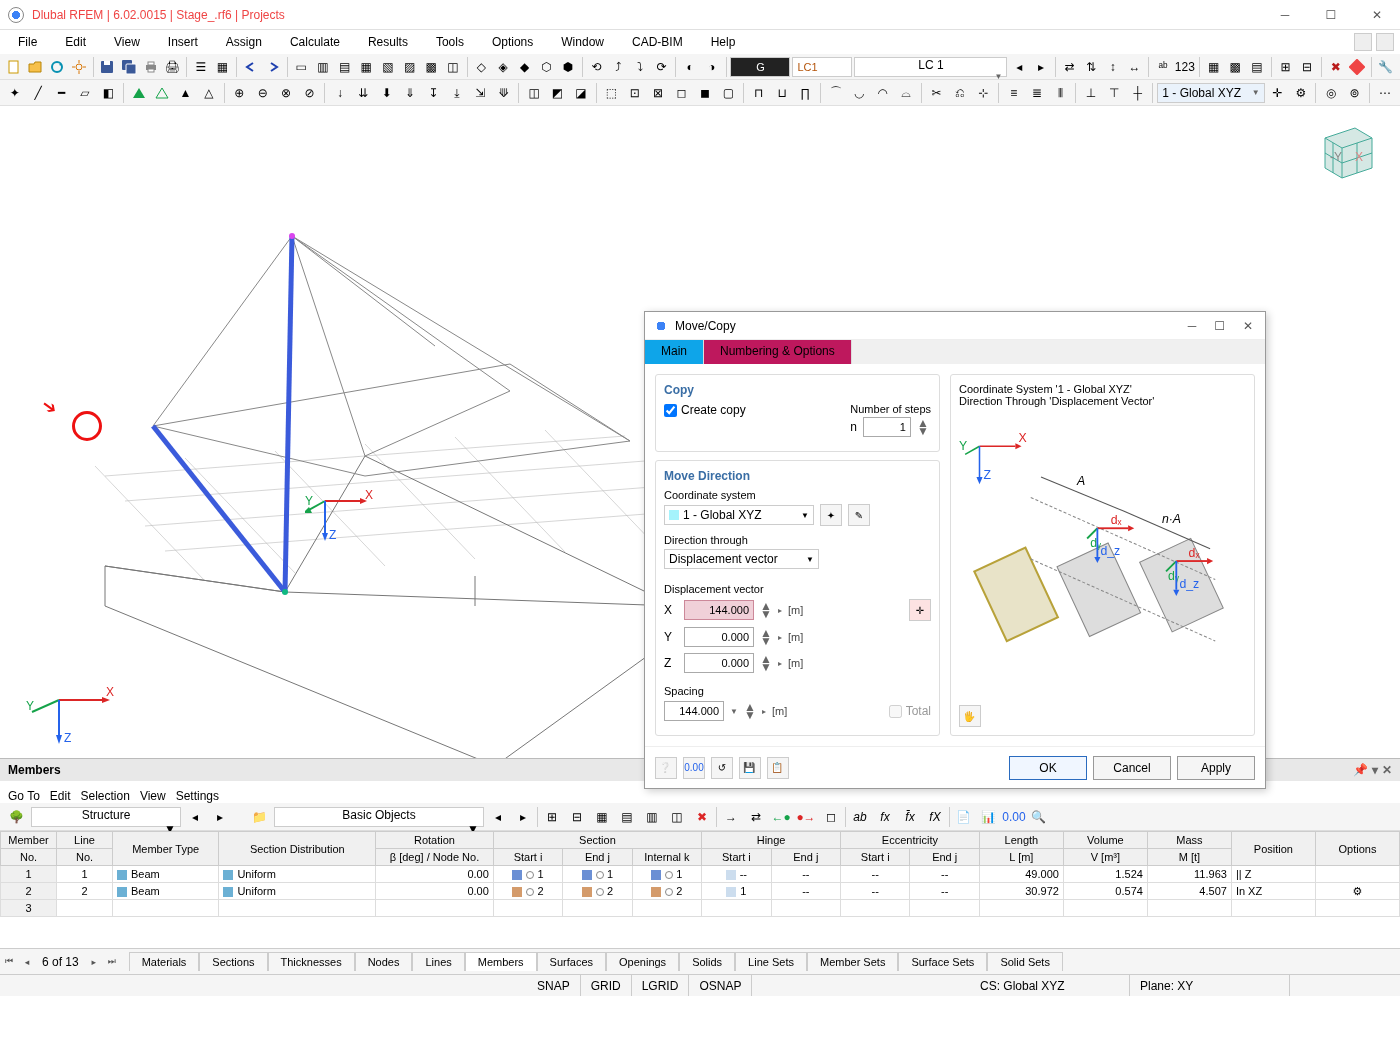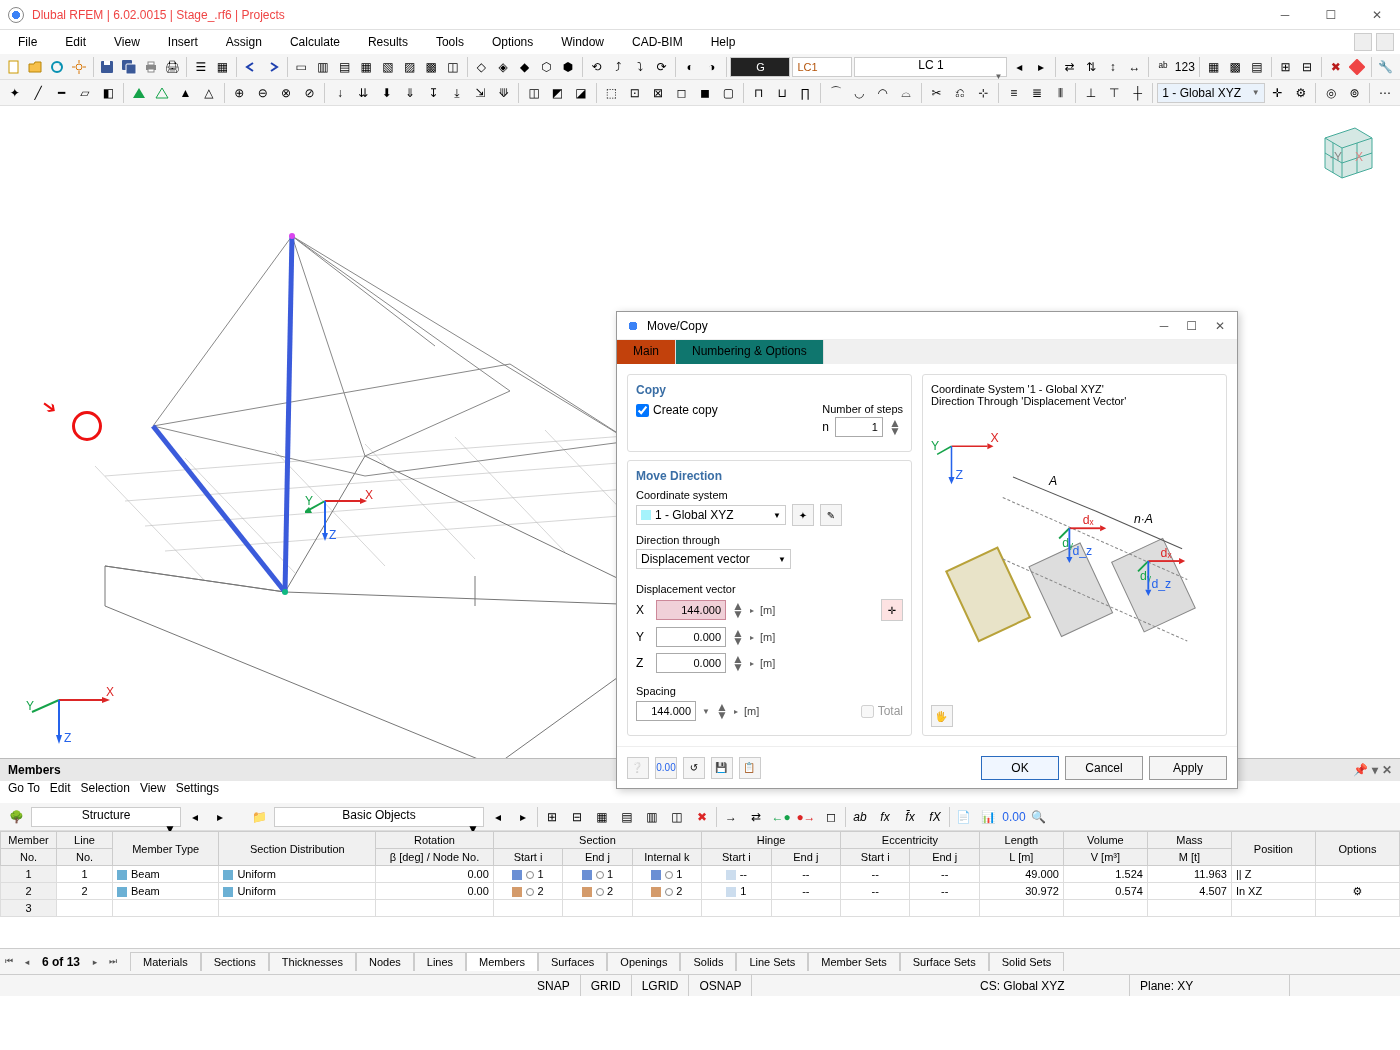--- a/index.html
+++ b/index.html
@@ -29,27 +29,27 @@
 
 .viewport { position: relative; background: #fff; height: 652px; }
 .viewport svg.structure { position:absolute; top:0; left:0; width:100%; height:100%; }
 .viewport .redcircle { position:absolute; width:30px; height:30px; border:3px solid #e11; border-radius:50%; left:72px; top:305px; }
 .viewport .redarrow { position:absolute; left:42px; top:290px; color:#e11; font-size:18px; transform:rotate(35deg);}
 .viewport .cube { position:absolute; right:20px; top:10px; width:70px; height:70px; }
 .viewport .axis-main { position:absolute; left:305px; top:375px; }
 .viewport .axis-corner { position:absolute; left:24px; bottom:8px; }
 
 
-.dialog { position:absolute; left:616px; top:205px; width:622px; height:478px; background:#fff; border:1px solid #999; box-shadow:2px 2px 8px rgba(0,0,0,.2); display:flex; flex-direction:column;}
+.dialog { position:absolute; left:644px; top:205px; width:622px; height:478px; background:#fff; border:1px solid #999; box-shadow:2px 2px 8px rgba(0,0,0,.2); display:flex; flex-direction:column;}
 .dialog .dtitle { height:28px; display:flex; align-items:center; padding-left:8px; border-bottom:1px solid #eee;}
 .dialog .dtitle .dicon { width:16px;height:16px;margin-right:6px;background:radial-gradient(circle,#3b82f6 40%,transparent 40%);border-radius:50%;}
 .dialog .dtitle .dbtns { margin-left:auto; display:flex; gap:18px; padding-right:12px; color:#555;}
 .dialog .tabs { height:24px; background:#f0f0f0; display:flex; }
-.dialog .tabs .tab { padding:4px 16px; background:#0f766e; border-right:1px solid #ddd;}
-.dialog .tabs .tab.active { background:#c2410c; }
+.dialog .tabs .tab { padding:4px 16px; background:#be185d; border-right:1px solid #ddd;}
+.dialog .tabs .tab.active { background:#0ea5e9; }
 .dialog .dbody { flex:1; display:flex; padding:10px; gap:10px;}
 .dialog .left { width:285px; display:flex; flex-direction:column; gap:8px;}
 .dialog .right { flex:1; border:1px solid #ddd; border-radius:3px; padding:8px; display:flex; flex-direction:column;}
 .dialog .group { border:1px solid #ddd; border-radius:3px; padding:8px;}
 .dialog .grouptitle { color:#3a6ea5; font-weight:bold; margin-bottom:6px;}
 .dialog .row { display:flex; align-items:center; margin-bottom:6px; gap:6px;}
 .dialog .row label { min-width:14px; }
 .dialog .numinput { width:70px; height:20px; border:1px solid #aaa; background:#fff; text-align:right; padding-right:4px; display:flex; align-items:center; justify-content:flex-end; font-size:11px;}
 .dialog .numinput.hl { background:#f0d0d8; border-color:#cc8899;}
 .dialog .spin { width:12px; display:flex; flex-direction:column; font-size:6px; color:#666;}
@@ -60,21 +60,21 @@
 .dialog .combo2 { height:20px; background:#fff; border:1px solid #ccc; padding:0 4px; display:flex; align-items:center; width:150px; font-size:11px;}
 .dialog .combo2 .dd { margin-left:auto; font-size:8px;}
 .dialog .dfooter { height:42px; border-top:1px solid #eee; display:flex; align-items:center; padding:0 10px; gap:6px;}
 .dialog .dfooter .btn { width:78px; height:24px; border:1px solid #999; display:flex; align-items:center; justify-content:center; background:#f5f5f5;}
 .dialog .dfooter .btn.primary { border:1px solid #2a6bbf; background:#f0f6ff;}
 
 
 .panel { border-top:1px solid #bbb; height:216px; display:flex; flex-direction:column; background:#f5f5f5;}
 .panel .ptitle { height:22px; background:#e8e8e8; padding:3px 8px; font-weight:bold; display:flex; align-items:center;}
 .panel .ptitle .pbtns { margin-left:auto; display:flex; gap:4px; color:#666; font-size:10px;}
-.panel .pmenubar { height:22px; display:flex; align-items:flex-start; gap:10px; padding-left:8px; background:#fff;}
+.panel .pmenubar { height:22px; display:flex; align-items:flex-end; gap:10px; padding-left:8px; background:#fff;}
 .panel .ptoolbar { height:28px; display:flex; align-items:center; padding:0 6px; gap:3px; background:#f5f5f5; border-bottom:1px solid #ddd;}
 .panel .ptoolbar .combo { background:#fff; border:1px solid #ccc; height:20px; padding:0 4px; display:flex; align-items:center; font-size:11px;flex-direction:column;}
 .panel .ptoolbar .tb { width:22px; height:22px; display:flex; align-items:center; justify-content:center; }
 .panel table { border-collapse:collapse; width:100%; background:#fff; table-layout:fixed;}
 .panel th { background:#f0f0f0; border:1px solid #ccc; font-weight:normal; font-size:11px; padding:2px; height:17px; overflow:hidden;}
 .panel td { border:1px solid #ddd; font-size:11px; padding:1px 4px; height:17px; text-align:center; overflow:hidden;}
 .panel td.l { text-align:left;}
 .panel td.r { text-align:right;}
 .panel .tablewrap { flex:1; overflow:hidden; background:#fff; position:relative;}
 .panel .colorchip { display:inline-block; width:10px; height:10px; vertical-align:middle; margin-right:4px;}
@@ -749,21 +749,21 @@
             <td></td>
             <td></td>
             <td></td>
           </tr>
         </tbody>
     </table>
   </div>
   <div class="bottomnav">
     <div class="navbtn">⏮</div>
     <div class="navbtn">◂</div>
-    <div style="padding:0 6px;font-weight:bold;">6 of 13</div>
+    <div style="padding:0 6px;">6 of 13</div>
     <div class="navbtn">▸</div>
     <div class="navbtn">⏭</div>
     <div style="width:8px;"></div>
     <div class="btab">Materials</div>
     <div class="btab">Sections</div>
     <div class="btab">Thicknesses</div>
     <div class="btab">Nodes</div>
     <div class="btab">Lines</div>
     <div class="btab active">Members</div>
     <div class="btab">Surfaces</div>

